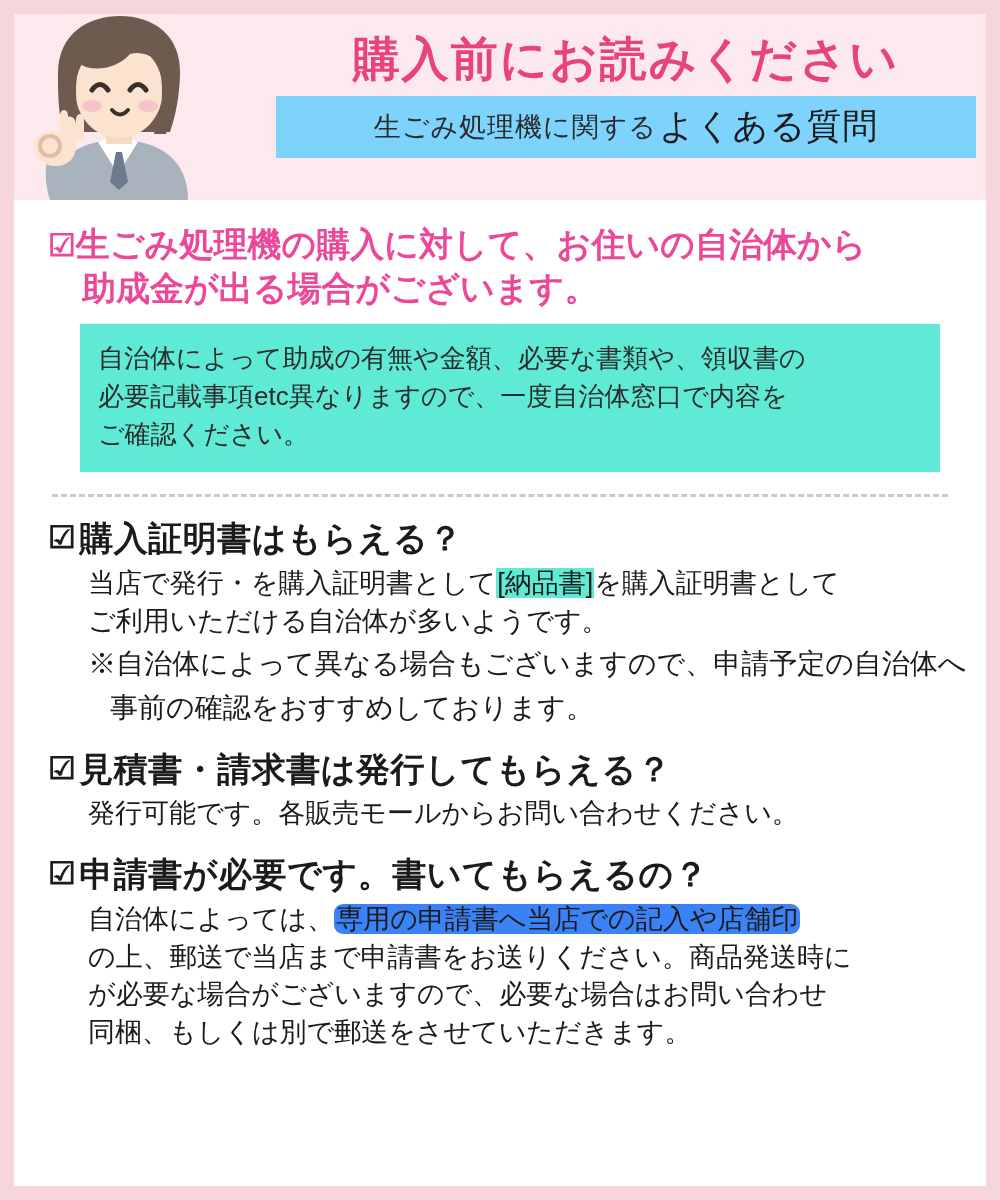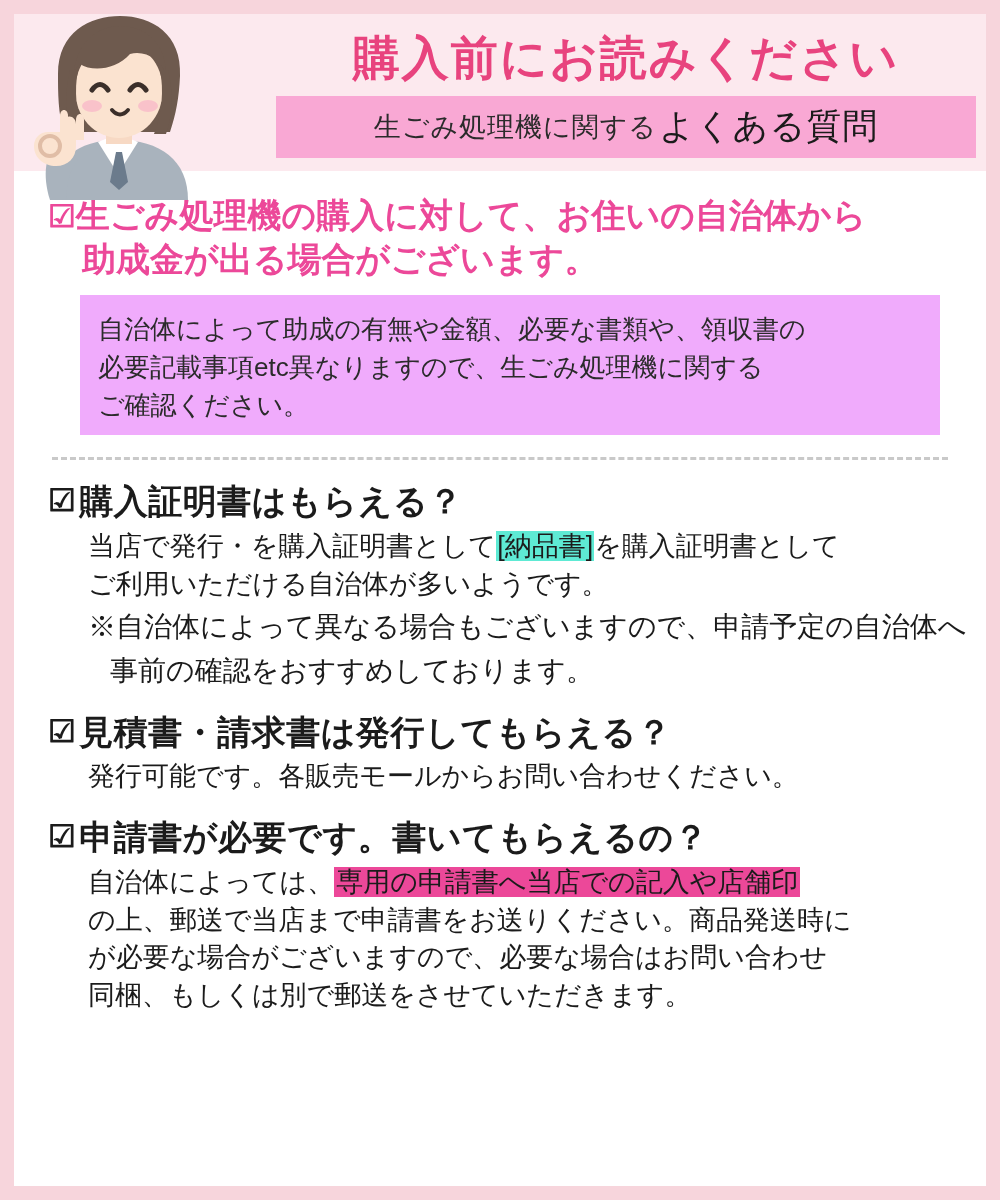--- a/index.html
+++ b/index.html
@@ -14,24 +14,23 @@
     width: 1000px;
     height: 1200px;
     background: #ffffff;
     border: 14px solid #f7d5dc;
     overflow: hidden;
   }
 
   
   .header {
     position: relative;
-    height: 157px;
+    height: 186px;
     background: #fce9ee;
     display: block;
-    font-family: Liberation Serif, serif;
   }
   
   .illo {
     position: absolute;
     left: 6px;
     top: 0px;
     width: 250px;
     height: 186px;
   }
   .illo svg { display: block; }
@@ -46,21 +45,21 @@
     font-size: 47px;
     line-height: 1.06;
     font-weight: bold;
     color: #e8437e;
     letter-spacing: 2px;
     text-align: center;
     padding: 16px 0 10px 0;
     white-space: nowrap;
   }
   .sub-bar {
-    background: #f9a8d4;
+    background: #7dd3fc;
     height: 62px;
     display: flex;
     align-items: center;
     justify-content: center;
     margin-top: 2px;
   }
   .sub-bar .small {
     font-size: 27px;
     color: #2b2b2b;
     letter-spacing: 1px;
@@ -97,23 +96,23 @@
   .lead {
     font-size: 34px;
     line-height: 1.30;
     color: #ec4899;
     font-weight: bold;
   }
   .lead .chk { font-size: 31px; }
   .lead .l2 { display: block; padding-left: 34px; }
 
   .note-box {
-    background: #f0abfc;
+    background: #5eead4;
     margin: 14px 12px 4px 32px;
-    padding: 16px 18px 10px 18px;
+    padding: 16px 18px 18px 18px;
     font-size: 26px;
     line-height: 1.46;
     color: #2b2b2b;
   }
   .note-box div { white-space: nowrap; }
 
   .divider {
     margin: 22px 4px 0 4px;
     border-top: 3px dashed #c9c9c9;
   }
@@ -126,21 +125,21 @@
     color: #1b1b1b;
   }
   .qa .answer div { white-space: nowrap; }
   .qa .answer .small-note {
     font-size: 28px;
     line-height: 1.42;
     margin-top: 4px;
   }
   .qa .answer .indent { padding-left: 22px; }
 
-  .hl { background: #ec4899; padding: 0 2px; }
+  .hl { background: #3b82f6; padding: 0 2px; border-radius: 9px; }
   .brk { background: #5eead4; padding: 0 1px; }
 </style>
 </head>
 <body>
 
 <div id="page">
 
   <div class="header">
 
     <div class="illo">
@@ -195,21 +194,21 @@
 
   <div class="body">
 
     <div class="lead">
       <span class="chk">☑</span><span>生ごみ処理機の購入に対して、お住いの自治体から</span>
       <span class="l2">助成金が出る場合がございます。</span>
     </div>
 
     <div class="note-box">
       <div>自治体によって助成の有無や金額、必要な書類や、領収書の</div>
-      <div>必要記載事項etc異なりますので、生ごみ処理機に関する</div>
+      <div>必要記載事項etc異なりますので、一度自治体窓口で内容を</div>
       <div>ご確認ください。</div>
     </div>
 
     <div class="divider"></div>
 
     <div class="qa">
       <div class="q-head">
         <span class="chk">☑</span>
         <span class="txt">購入証明書はもらえる？</span>
       </div>

